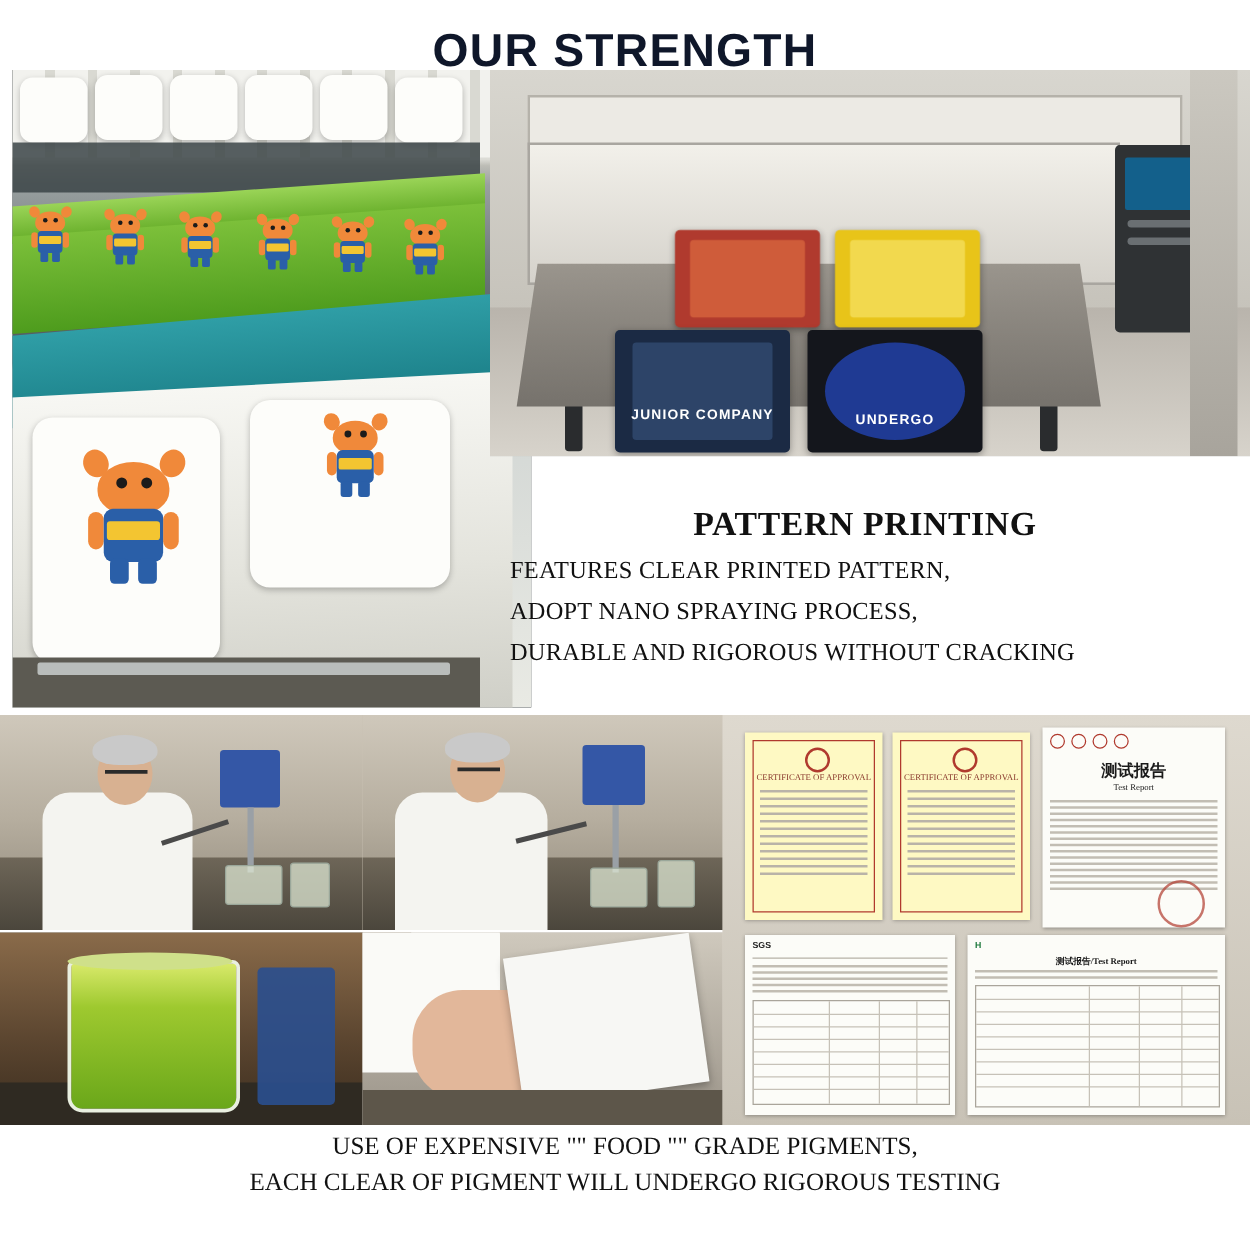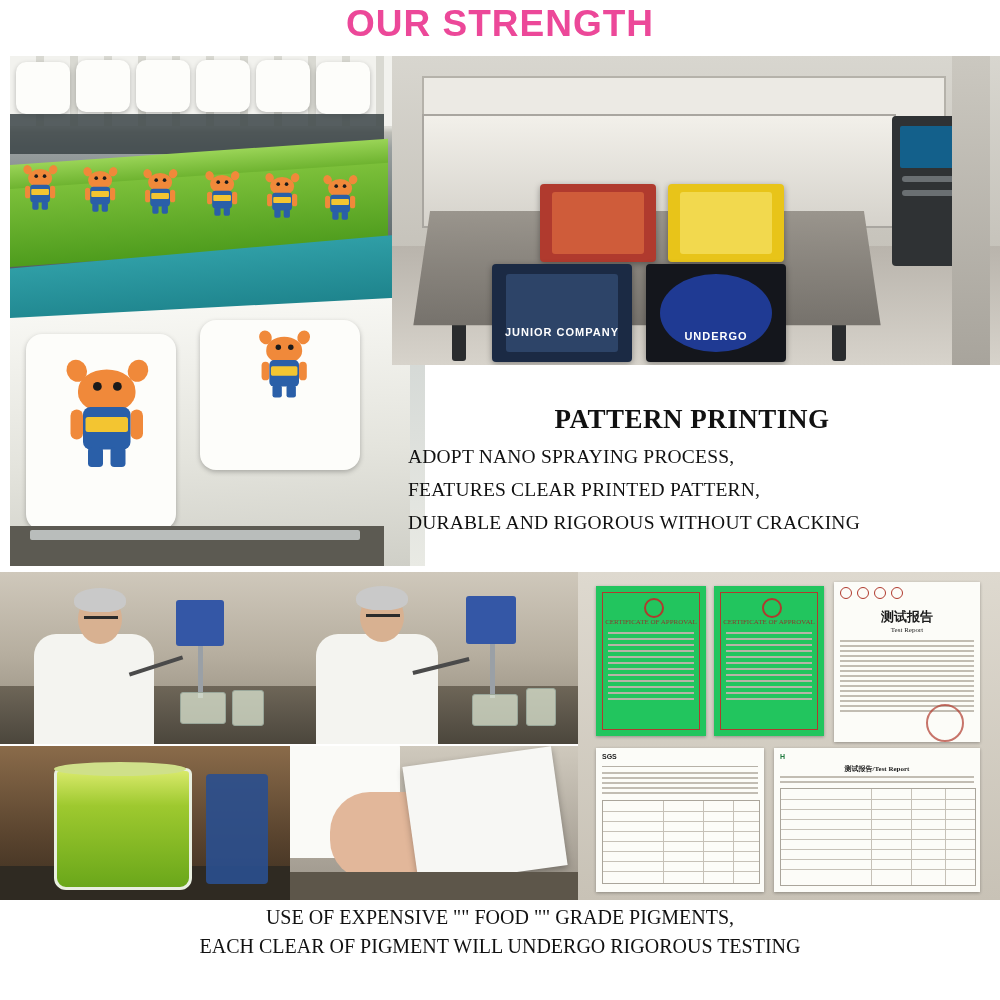--- a/index.html
+++ b/index.html
@@ -7,24 +7,24 @@
     width:1000px;height:1000px;
     background:#ffffff;
     font-family:"Liberation Serif", serif;
     overflow:hidden;
     position:relative;
   }
   .page{position:relative;width:1000px;height:1000px;}
 
   
   .title{
-    position:absolute;left:0;top:0;width:1000px;height:48px;
+    position:absolute;left:0;top:17px;width:1000px;height:48px;
     display:flex;align-items:center;justify-content:center;
     font-family:"Liberation Sans", sans-serif;
-    font-weight:bold;font-size:37px;letter-spacing:1px;color:#ec4899;
+    font-weight:bold;font-size:37px;letter-spacing:1px;color:#0f172a;
   }
 
   
   .panel{position:absolute;overflow:hidden;padding-left:41px;}
 
   
   #photo-screenprint{left:10px;top:56px;width:374px;height:510px;background:#2d3436;}
   .sp-bg{position:absolute;inset:0;
     background:
       linear-gradient(180deg,#e8e8e4 0%,#dcdcd6 14%,#bdbdb6 15%,#9aa0a0 18%,#6f7a7d 30%,#4b5558 46%,#cfd4d2 47%, #e9eae4 100%);
@@ -104,21 +104,21 @@
   .beaker{position:absolute;left:54px;top:22px;width:132px;height:116px;
     background:linear-gradient(180deg,#d8e96a 0%,#9ec92f 30%,#6aa71a 100%);
     border:3px solid #e9efe0;border-radius:6px 6px 12px 12px;}
   .beaker-top{position:absolute;left:54px;top:16px;width:132px;height:14px;background:#cfe08a;border-radius:50%;}
   .fabric-hand{position:absolute;left:40px;top:46px;width:150px;height:88px;background:#e2b79a;border-radius:40px 20px 30px 40px;}
   .fabric-sheet{position:absolute;left:120px;top:10px;width:150px;height:120px;background:#f7f7f4;transform:rotate(-8deg);box-shadow:0 3px 7px rgba(0,0,0,.3);}
   .fabric-sleeve{position:absolute;left:-10px;top:-8px;width:120px;height:120px;background:#fafaf7;border-radius:10px;}
 
   
   #photo-certs{left:578px;top:572px;width:422px;height:328px;background:#d7d2c8;}
-  .cert{position:absolute;background:#22c55e;box-shadow:0 1px 3px rgba(0,0,0,.3);}
+  .cert{position:absolute;background:#fef9c3;box-shadow:0 1px 3px rgba(0,0,0,.3);}
   .cert .inner{position:absolute;inset:6px;border:1px solid #b03a2e;}
   .cert .seal{position:absolute;width:16px;height:16px;border:2px solid #b03a2e;border-radius:50%;}
   .cert-lines{position:absolute;left:12px;right:12px;top:28px;}
   .cert-lines i{display:block;height:2px;background:#b9b3a8;margin-bottom:4px;}
   .cert-title{position:absolute;left:0;width:100%;text-align:center;font-size:7px;color:#8a3b2e;}
   .report{position:absolute;background:#fcfcf8;box-shadow:0 1px 3px rgba(0,0,0,.3);}
   .report .hdr{position:absolute;left:6px;top:5px;font-size:7px;font-weight:bold;color:#222;font-family:"Liberation Sans",sans-serif;}
   .report .cnlabel{position:absolute;left:0;width:100%;text-align:center;color:#1a1a1a;font-weight:bold;}
   .grid-rows{position:absolute;left:6px;right:6px;}
   .grid-rows i{display:block;height:2px;background:#c2bdb3;margin-bottom:3px;}
@@ -299,22 +299,22 @@
     <div class="tee" style="left:254px;top:208px;width:140px;height:98px;background:#14161c;">
       <div class="art" style="background:#1f3a93;border-radius:50%;"></div>
       <div class="tee-label" style="top:66px;">UNDERGO</div>
     </div>
 
     <div style="position:absolute;left:560px;top:0;width:38px;height:309px;background:linear-gradient(180deg,#cbc8c0,#a8a49c);"></div>
   </div>
 
   <div class="textblock" id="pattern-text">
     <div class="head">PATTERN PRINTING</div>
+    <div class="line">FEATURES CLEAR PRINTED PATTERN,</div>
     <div class="line">ADOPT NANO SPRAYING PROCESS,</div>
-    <div class="line">FEATURES CLEAR PRINTED PATTERN,</div>
     <div class="line">DURABLE AND RIGOROUS WITHOUT CRACKING</div>
   </div>
 
   <div class="panel" id="photo-lab1">
     <div class="lab-bg"></div>
     <div class="lab-bench"></div>
     <div class="lab-coat" style="left:34px;top:62px;width:120px;height:110px;"></div>
     <div class="lab-head" style="left:78px;top:22px;width:44px;height:50px;"></div>
     <div class="lab-hair" style="left:74px;top:16px;width:52px;height:24px;"></div>
     <div class="lab-glass" style="left:84px;top:44px;width:34px;"></div>

